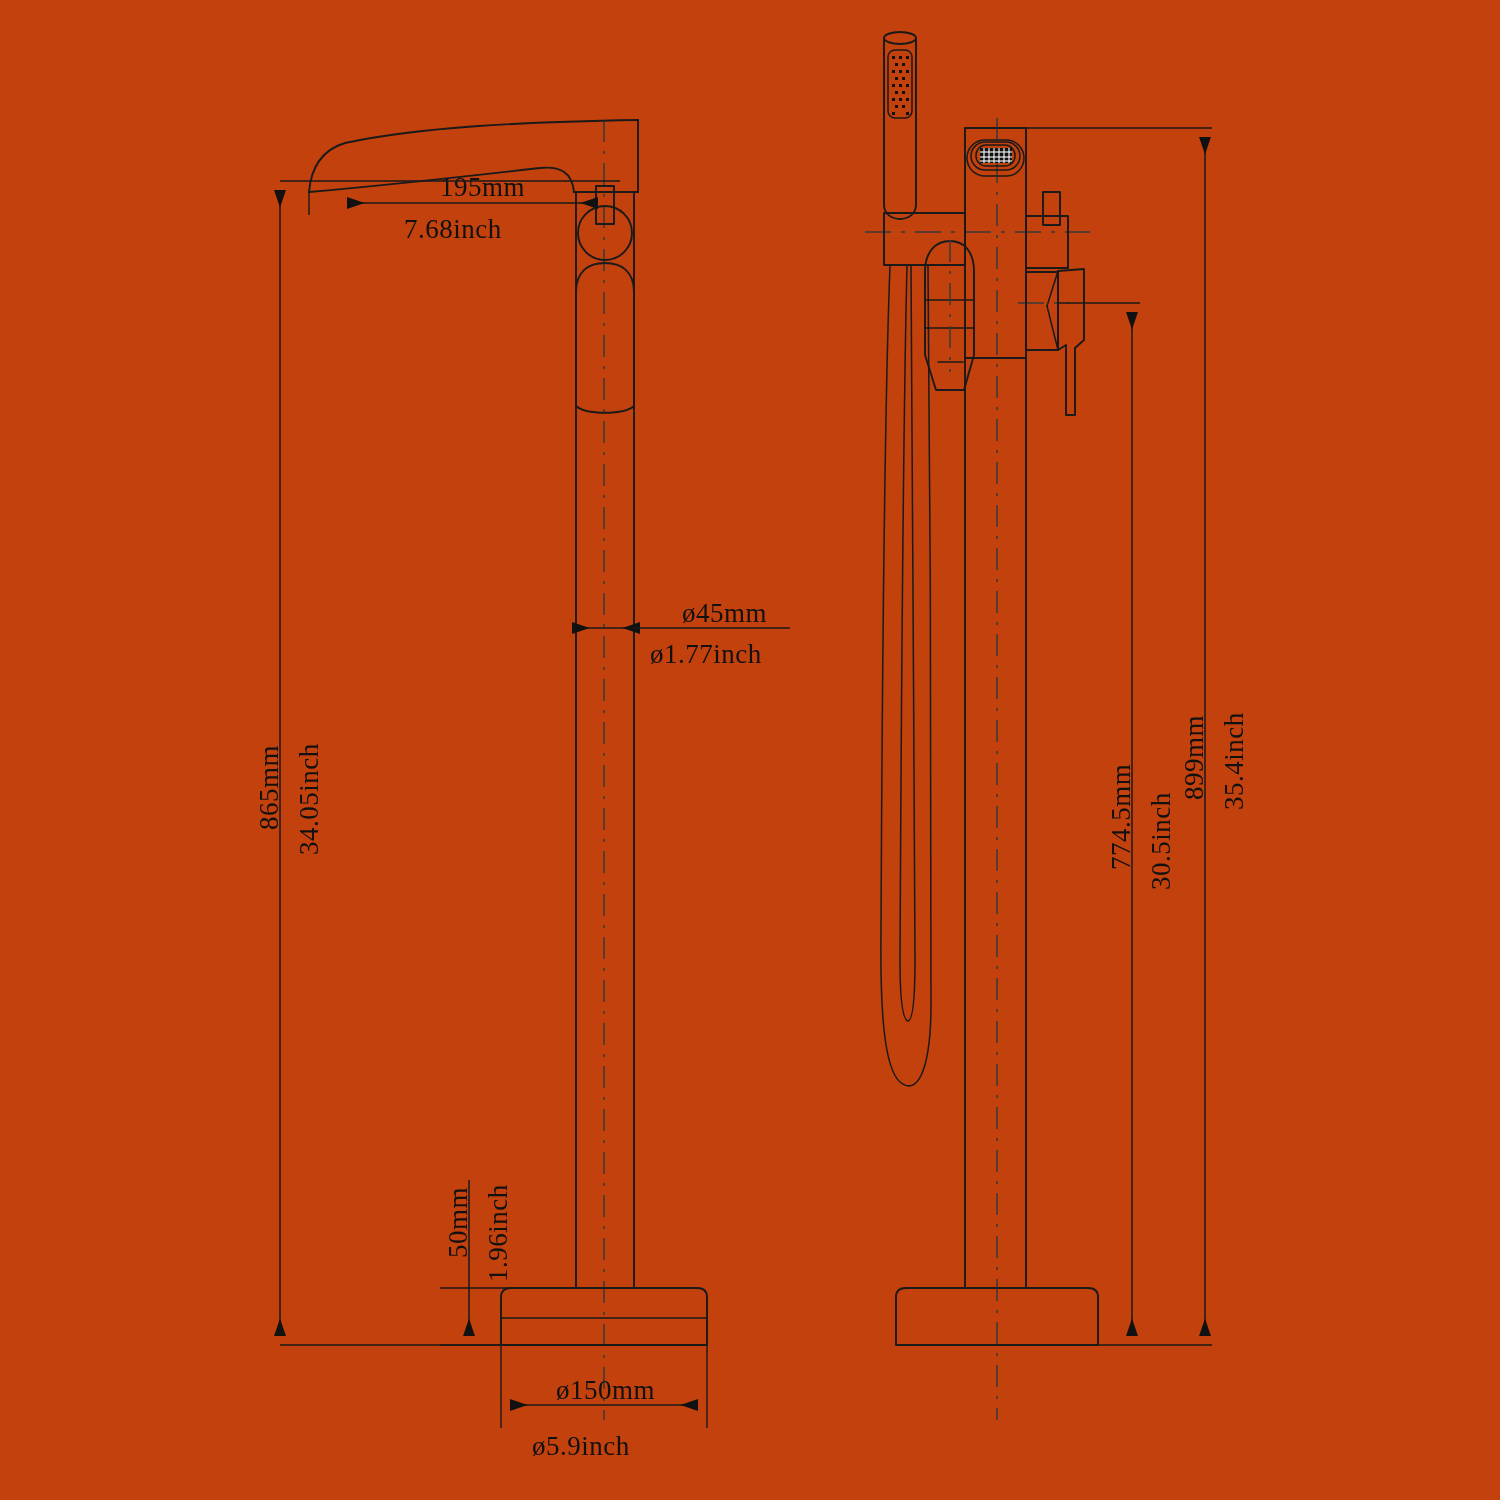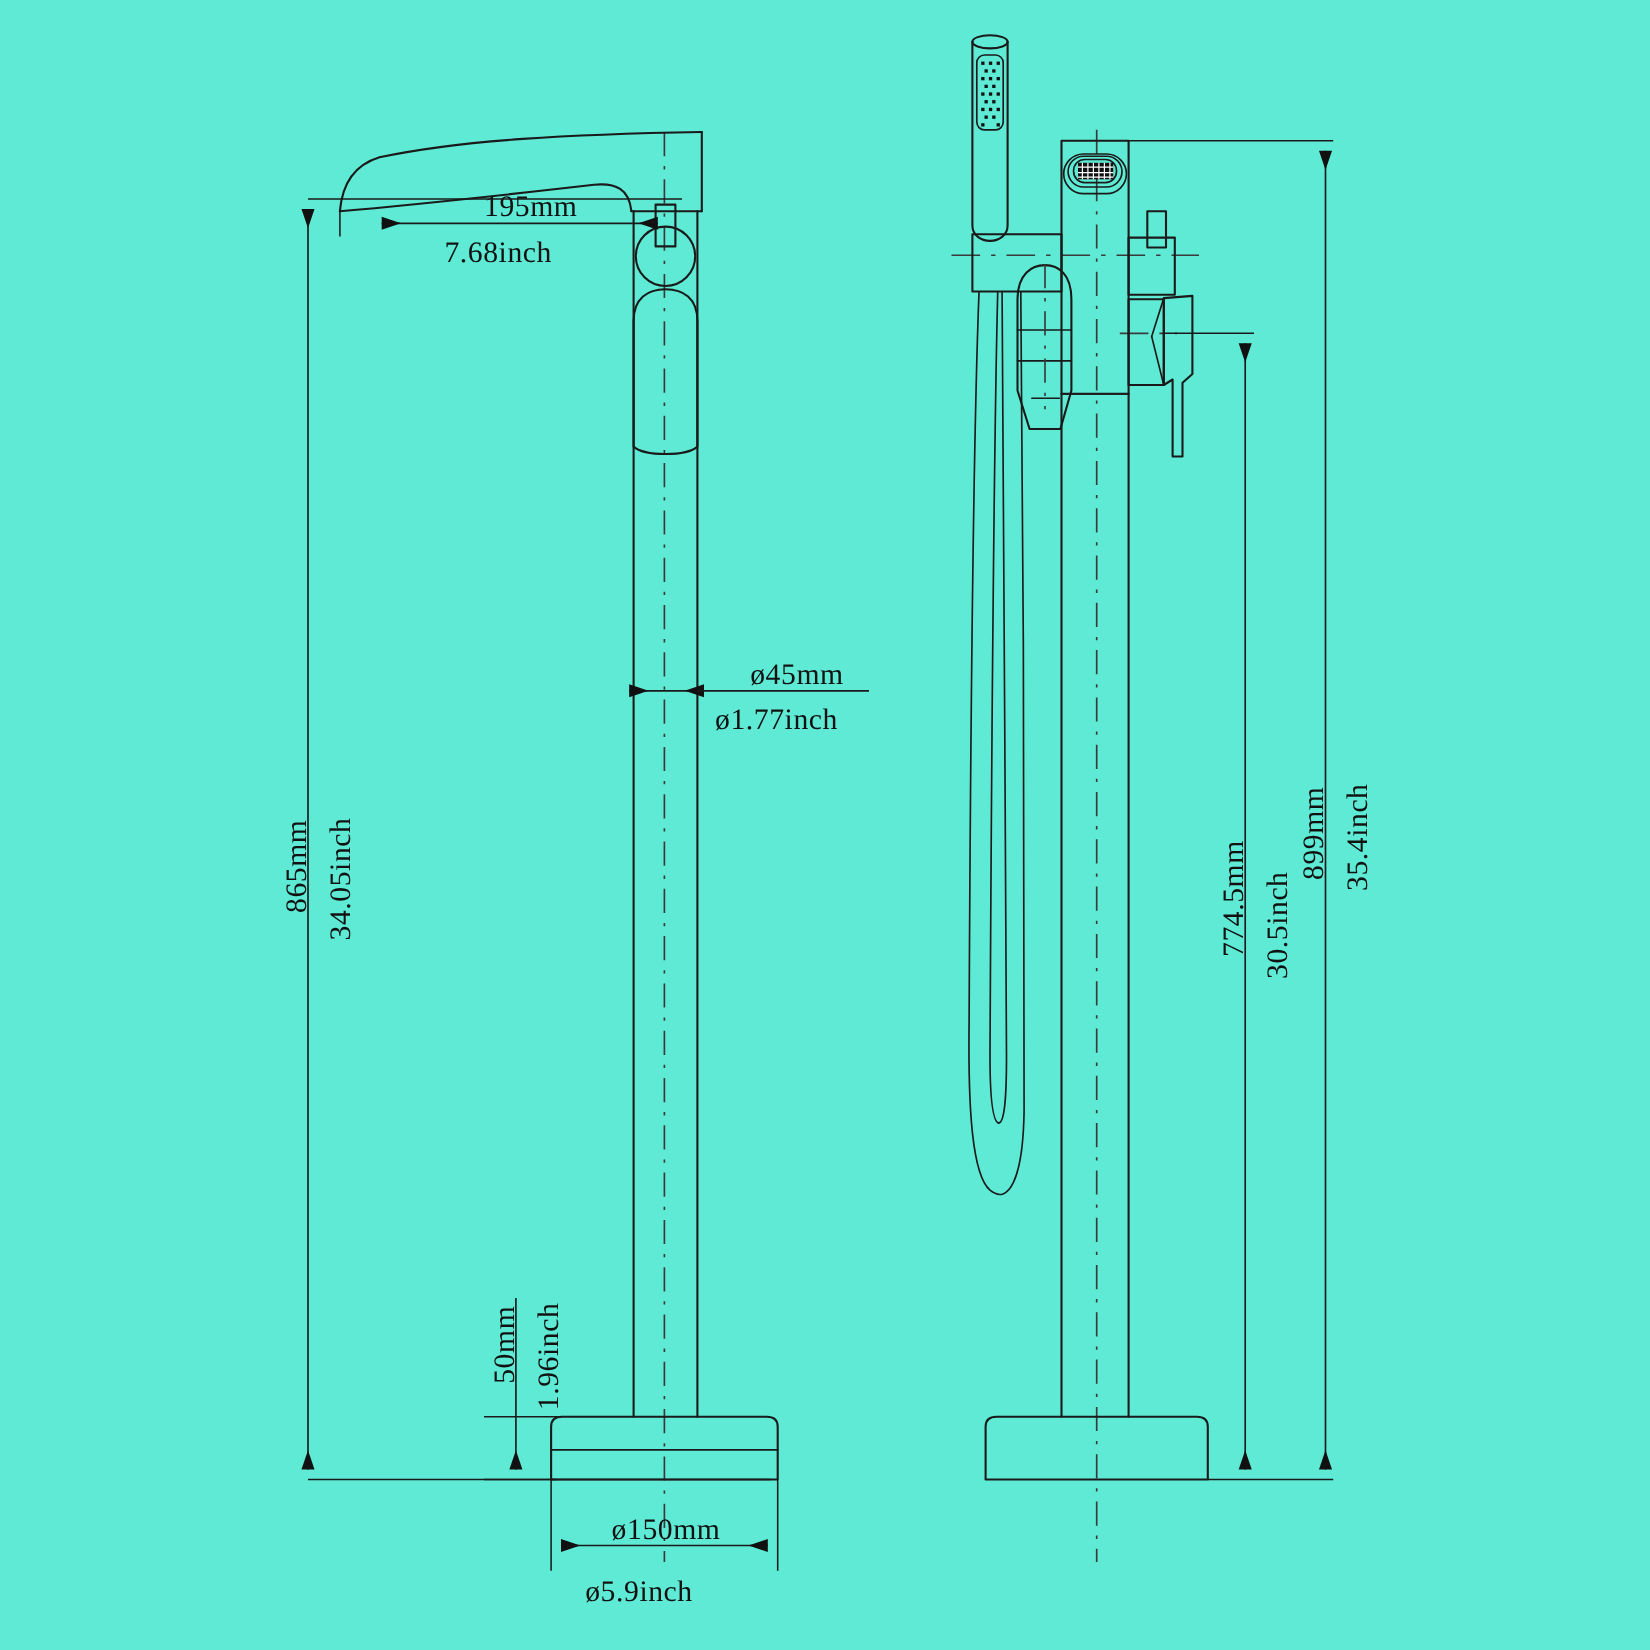--- a/index.html
+++ b/index.html
@@ -11,21 +11,21 @@
   body {
     width: 1500px;
     height: 1500px;
     overflow: hidden;
     font-family: "Liberation Serif", "DejaVu Serif", serif;
   }
   #drawing-root {
     position: relative;
     width: 1500px;
     height: 1500px;
-    background: #5eead4;
+    background: #c2410c;
   }
   svg#cad {
     display: block;
     width: 1500px;
     height: 1500px;
   }
   .obj {
     fill: none;
     stroke: #1a1a1a;
     stroke-width: 1.9;

